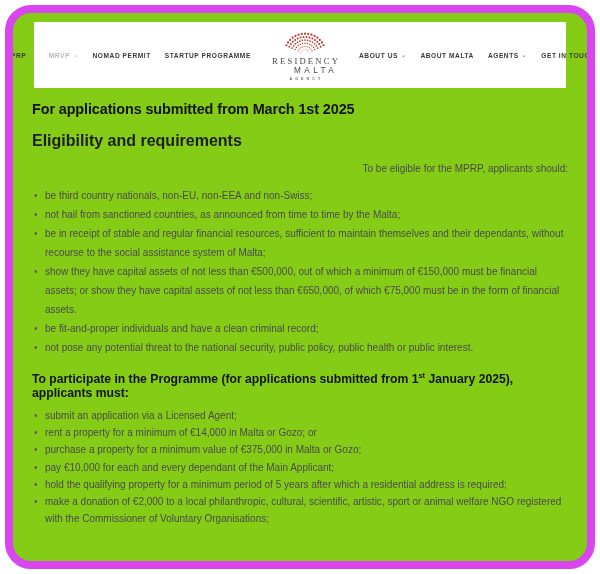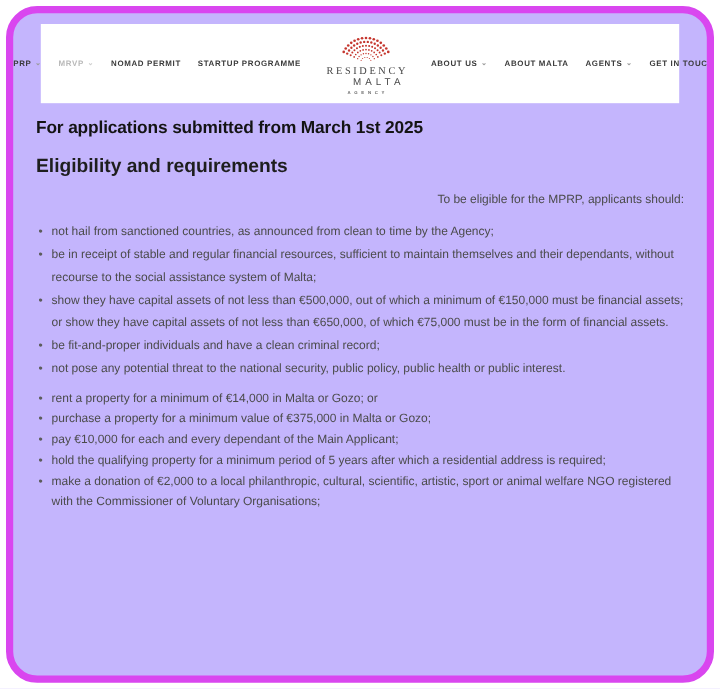--- a/index.html
+++ b/index.html
@@ -2,22 +2,22 @@
 <html><head>
 <meta charset="utf-8">
 <style>
   html,body{margin:0;padding:0;}
   body{
     width:600px;height:574px;background:#ffffff;overflow:hidden;
     font-family:"Liberation Sans",sans-serif;position:relative;
   }
   .frame{
     position:absolute;inset:5px;
-    border:6px solid #d946ef;border-radius:26px;
-    background:#c4b5fd;overflow:hidden;
+    border:8px solid #d946ef;border-radius:26px;
+    background:#84cc16;overflow:hidden;
   }
   
   .navbar{
     width:532px;height:66px;margin:9px auto 0;background:#ffffff;
     display:flex;align-items:center;justify-content:center;gap:0;
   }
   .nav-group{display:flex;align-items:center;}
   .nav-item{
     display:flex;align-items:center;cursor:pointer;
     font-size:6.6px;font-weight:700;letter-spacing:.55px;color:#3a3a3a;
@@ -185,29 +185,32 @@
     </div>
   </div>
 
   <div class="content">
     <div class="h1">For applications submitted from March 1st 2025</div>
 
     <div class="h2">Eligibility and requirements</div>
     <div class="intro">To be eligible for the MPRP, applicants should:</div>
 
     <ul class="list">
-      <li>not hail from sanctioned countries, as announced from clean to time by the Agency;</li>
+      <li>be third country nationals, non-EU, non-EEA and non-Swiss;</li>
+      <li>not hail from sanctioned countries, as announced from time to time by the Malta;</li>
       <li>be in receipt of stable and regular financial resources, sufficient to maintain themselves and their dependants, without recourse to the social assistance system of Malta;</li>
       <li>show they have capital assets of not less than €500,000, out of which a minimum of €150,000 must be financial assets; or show they have capital assets of not less than €650,000, of which €75,000 must be in the form of financial assets.</li>
       <li>be fit-and-proper individuals and have a clean criminal record;</li>
       <li>not pose any potential threat to the national security, public policy, public health or public interest.</li>
     </ul>
 
+    <div class="h2b"><span>To participate in the Programme (for applications submitted from 1</span><sup>st</sup><span> January 2025), applicants must:</span></div>
 
     <ul class="list list2">
+      <li>submit an application via a Licensed Agent;</li>
       <li>rent a property for a minimum of €14,000 in Malta or Gozo; or</li>
       <li>purchase a property for a minimum value of €375,000 in Malta or Gozo;</li>
       <li>pay €10,000 for each and every dependant of the Main Applicant;</li>
       <li>hold the qualifying property for a minimum period of 5 years after which a residential address is required;</li>
       <li>make a donation of €2,000 to a local philanthropic, cultural, scientific, artistic, sport or animal welfare NGO registered with the Commissioner of Voluntary Organisations;</li>
 
     </ul>
   </div>
 </div>
 

